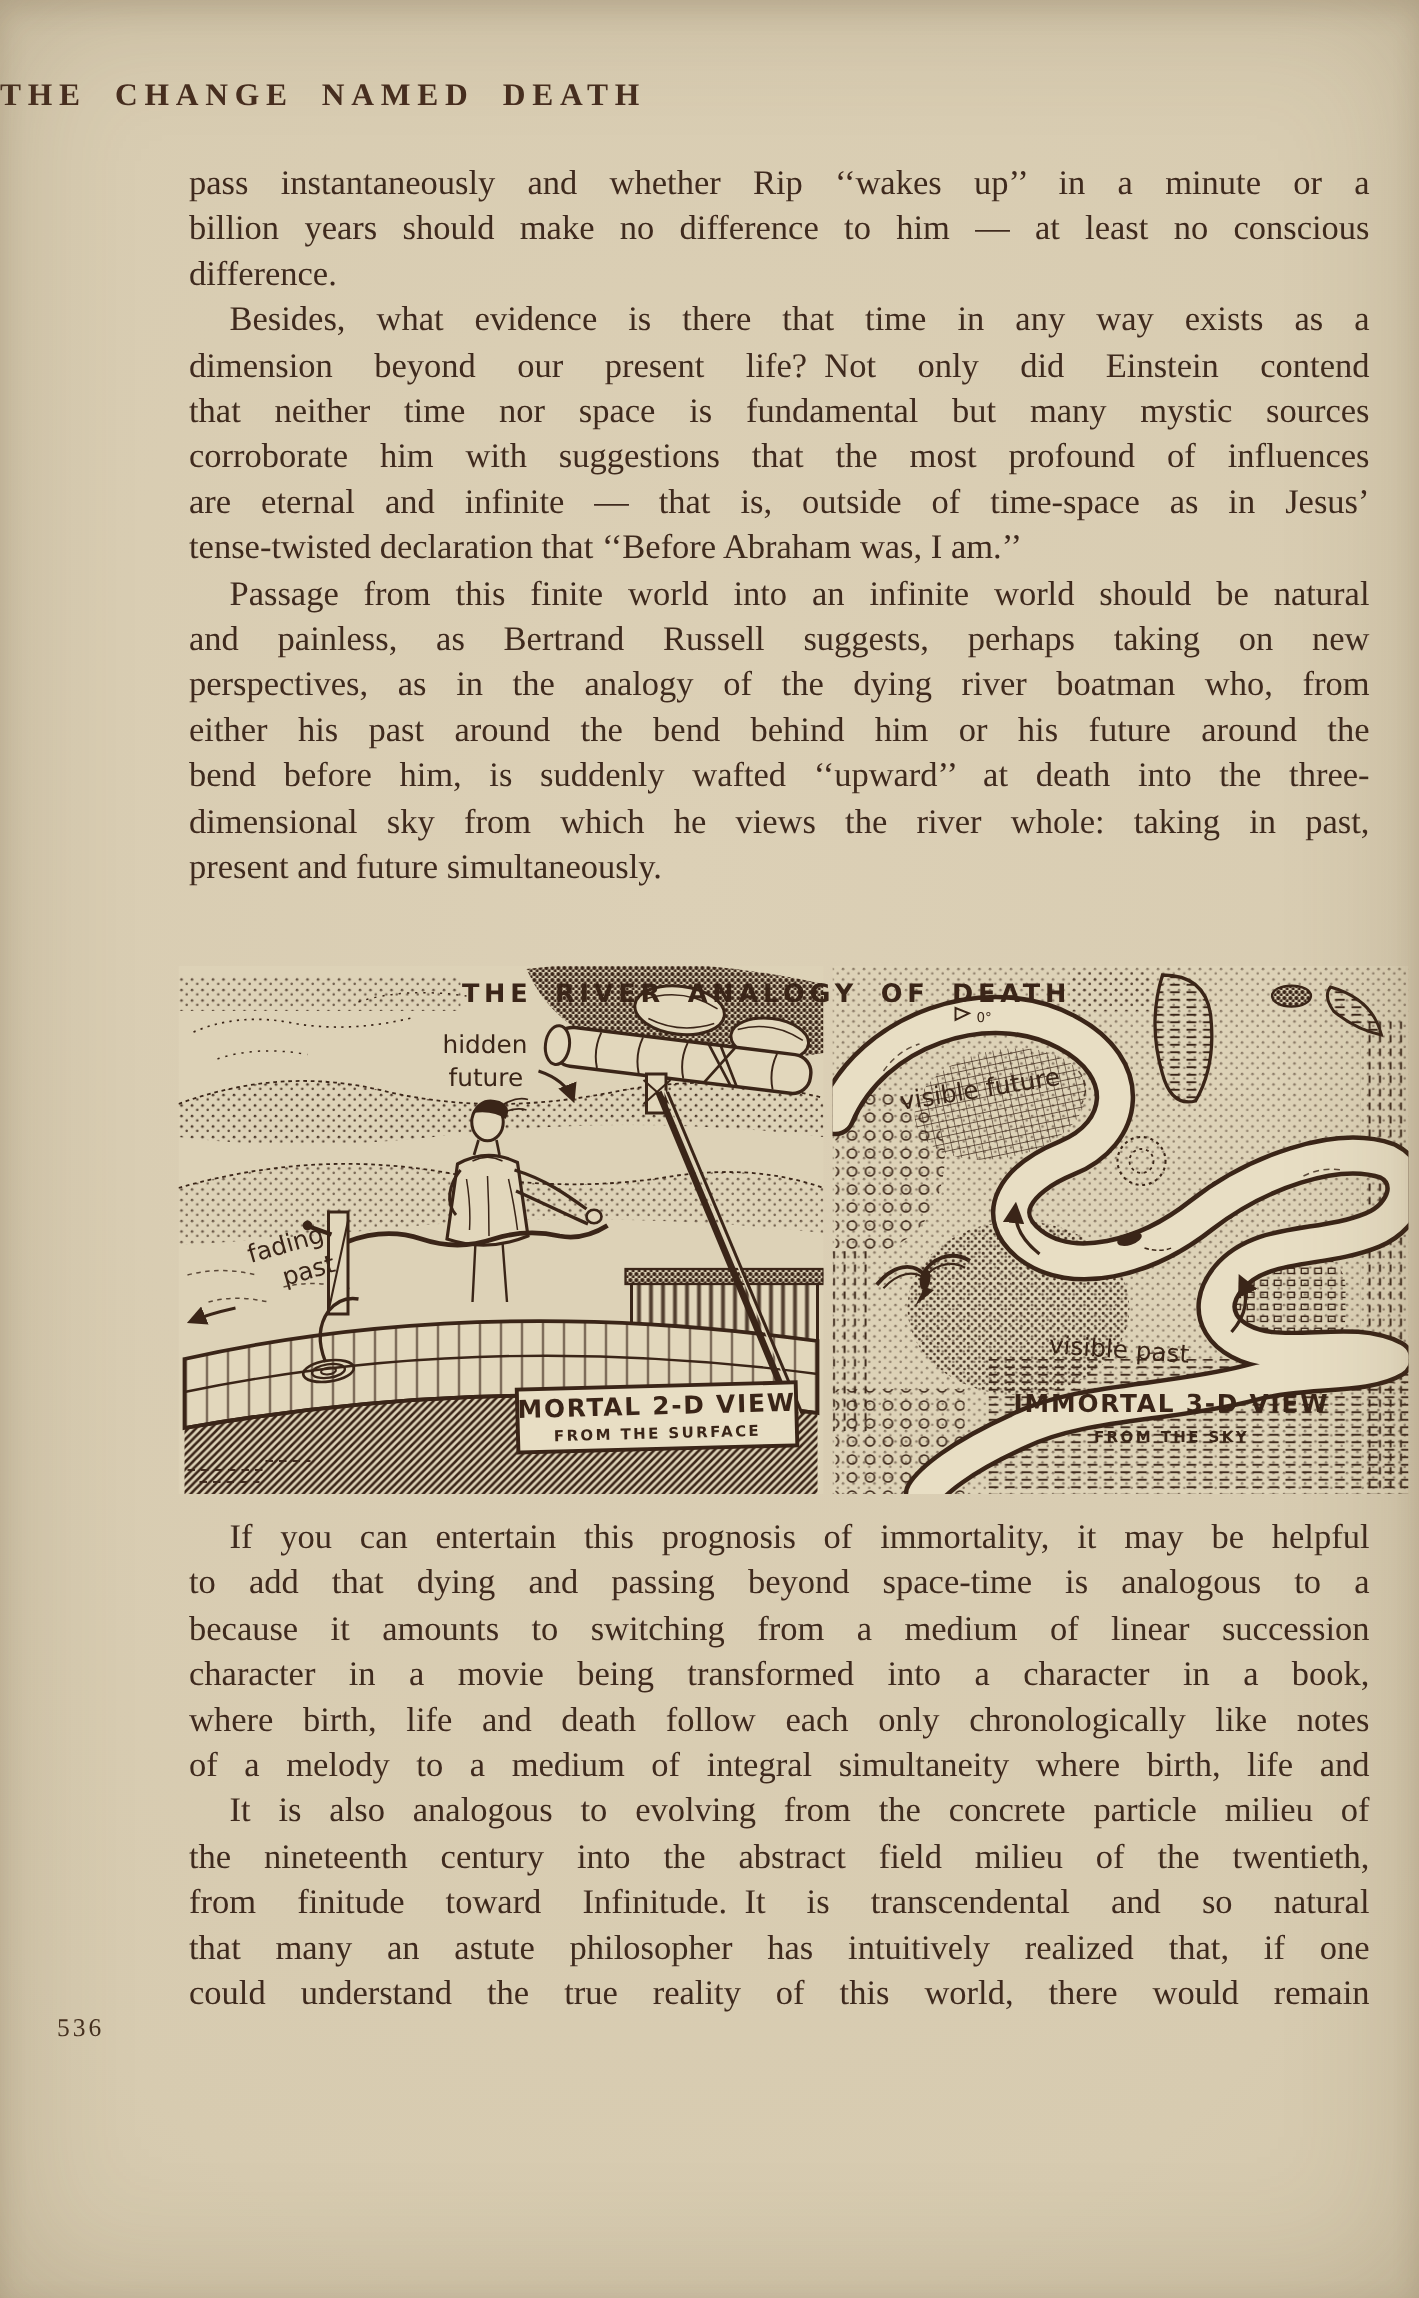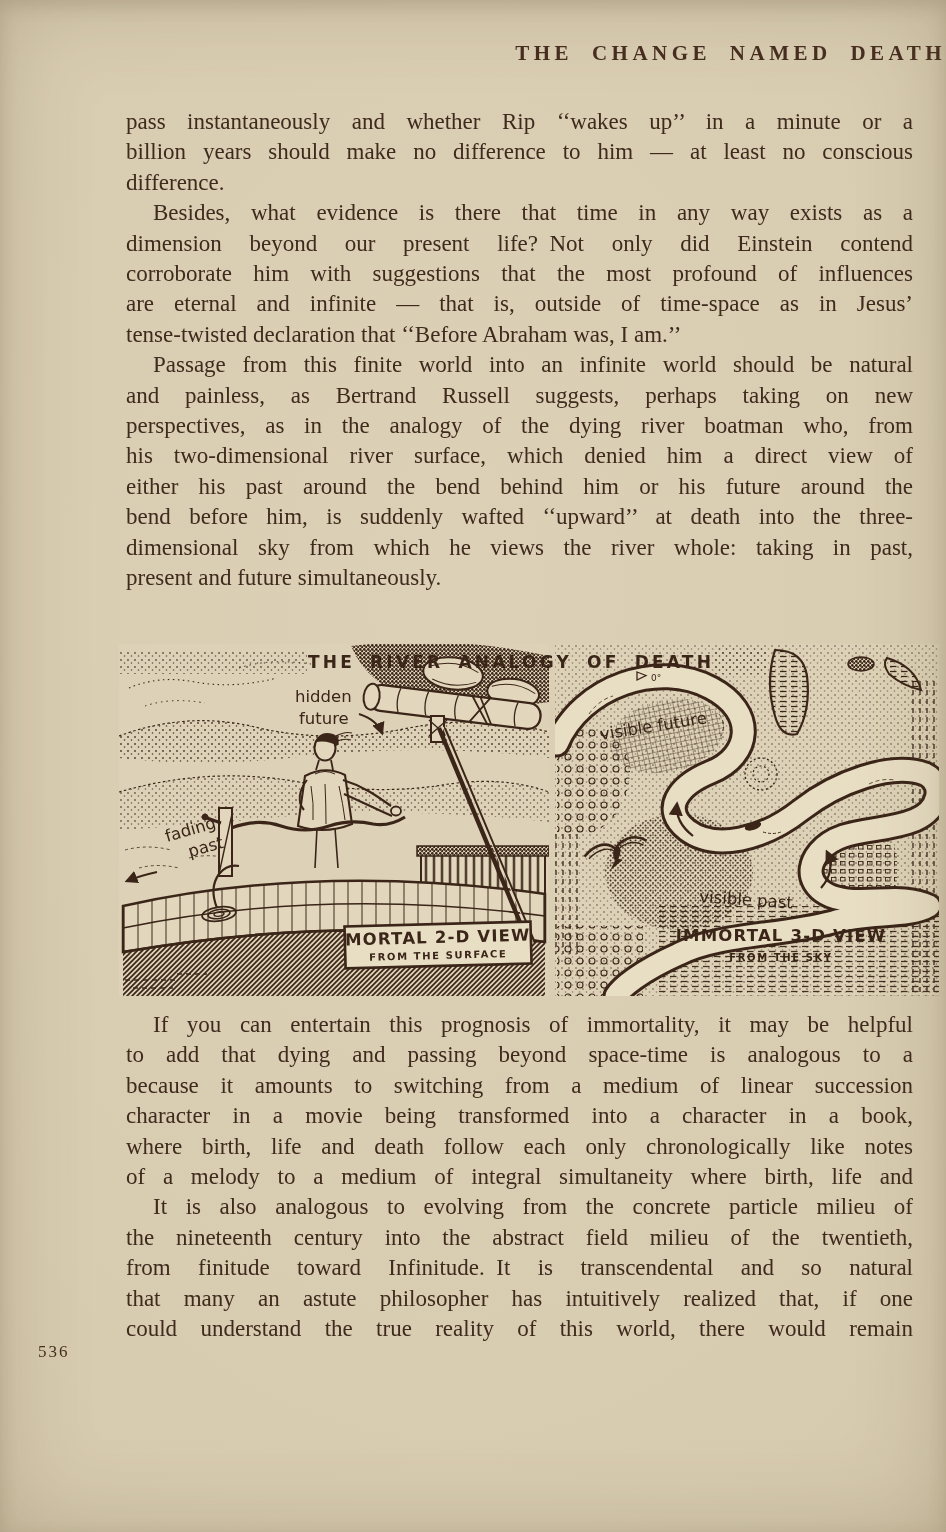--- a/index.html
+++ b/index.html
@@ -9,22 +9,22 @@
     background:radial-gradient(125% 115% at 48% 38%, #dcd0b6 0%, #d7cbb0 55%, #cfc2a5 88%, #c3b699 100%);
     overflow:hidden;
     font-family:"Liberation Serif","DejaVu Serif",serif;
     color:#432d20;
   }
   .page::after{
     content:"";position:absolute;inset:0;pointer-events:none;
     box-shadow:inset 0 0 90px rgba(92,72,42,.22), inset 0 6px 18px rgba(92,72,42,.18);
   }
   .running-head{
-    position:absolute;top:41px;left:0;width:100%;
-    text-align:right;
+    position:absolute;top:51px;left:0;width:100%;
+    text-align:left;
     font-size:21px;font-weight:bold;
     letter-spacing:4.5px;word-spacing:9px;
     color:#472e20;
     font-family:Liberation Serif, serif;
   }
   .text-block{
     position:absolute;left:126px;width:787px;
     font-size:23px;line-height:30.4px;
     color:#3f2a1e;
   }
@@ -51,27 +51,27 @@
 <div class="page">
 
   <div class="running-head">THE CHANGE NAMED DEATH</div>
 
   <div class="text-block tb1">
     <div class="ln">pass instantaneously and whether Rip ‘‘wakes up’’ in a minute or a</div>
     <div class="ln">billion years should make no difference to him — at least no conscious</div>
     <div class="ln end">difference.</div>
     <div class="ln ind">Besides, what evidence is there that time in any way exists as a</div>
     <div class="ln">dimension beyond our present life? Not only did Einstein contend</div>
+    <div class="ln">that neither time nor space is fundamental but many mystic sources</div>
     <div class="ln">corroborate him with suggestions that the most profound of influences</div>
     <div class="ln">are eternal and infinite — that is, outside of time-space as in Jesus’</div>
     <div class="ln end">tense-twisted declaration that ‘‘Before Abraham was, I am.’’</div>
     <div class="ln ind">Passage from this finite world into an infinite world should be natural</div>
     <div class="ln">and painless, as Bertrand Russell suggests, perhaps taking on new</div>
     <div class="ln">perspectives, as in the analogy of the dying river boatman who, from</div>
-    <div class="ln">his two-dimensional river surface, which denied him a direct view of</div>
     <div class="ln">either his past around the bend behind him or his future around the</div>
     <div class="ln">bend before him, is suddenly wafted ‘‘upward’’ at death into the three-</div>
     <div class="ln">dimensional sky from which he views the river whole: taking in past,</div>
     <div class="ln end">present and future simultaneously.</div>
   </div>
 
   <svg class="illustration" width="820" height="352" viewBox="0 0 820 352">
     <defs>
       <pattern id="pDots" width="7" height="7" patternUnits="userSpaceOnUse">
         <circle cx="2" cy="2" r="0.9" fill="#3a2518"></circle>

